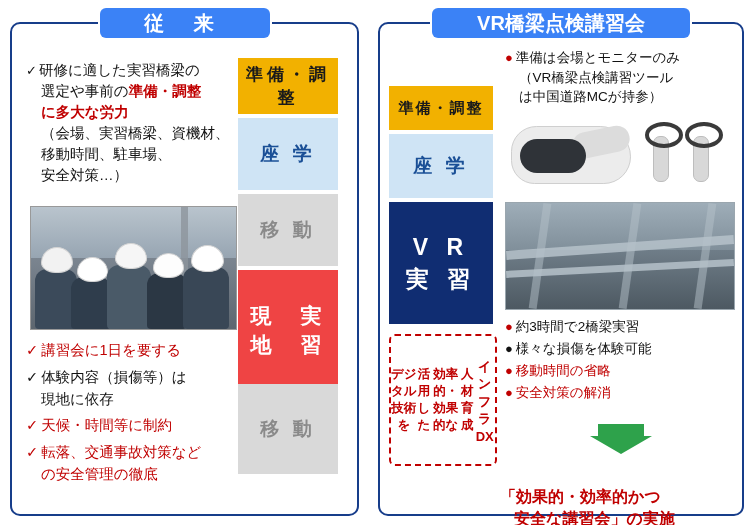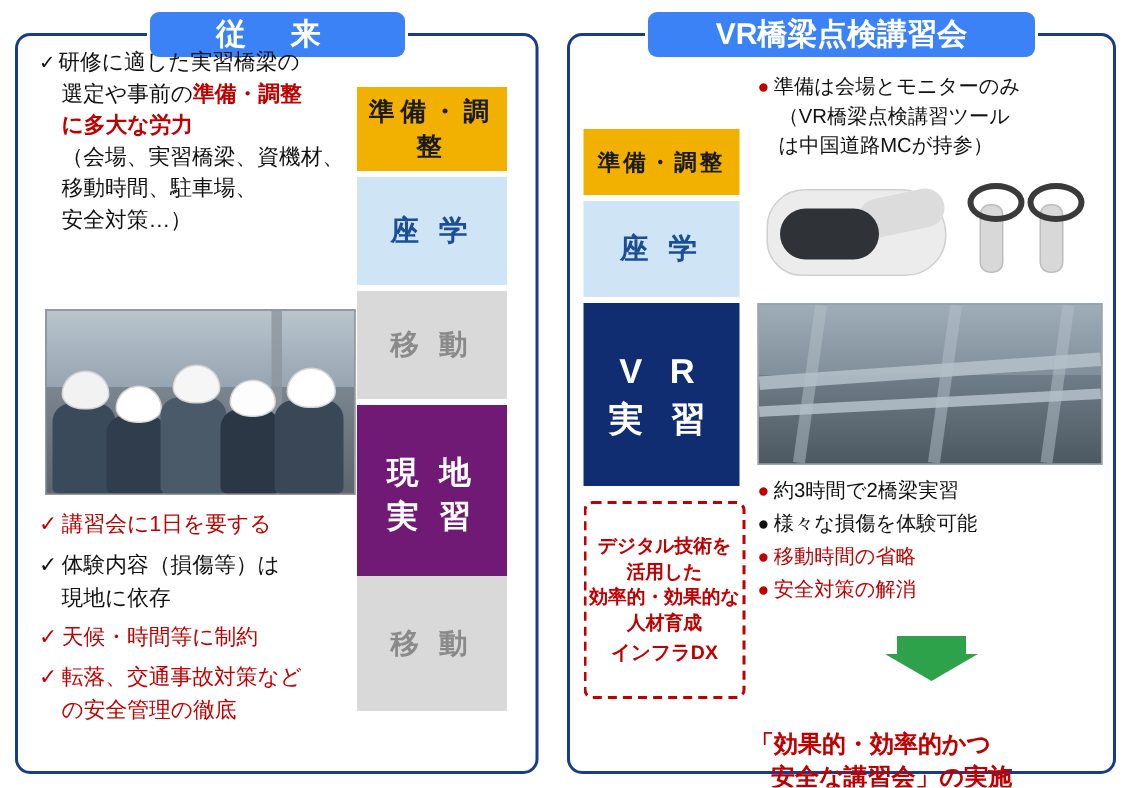--- a/index.html
+++ b/index.html
@@ -26,21 +26,21 @@
     text-align:center;
     letter-spacing:2px;
     line-height:30px;height:30px;
     box-shadow:0 0 0 2px #ffffff;
   }
   .panel.left .panel-title{left:88px;width:170px;font-size:20px;letter-spacing:12px;}
   .panel.right .panel-title{left:52px;width:258px;font-size:20px;letter-spacing:0px;}
 
   
   .lt-top{
-    position:absolute;left:14px;top:8px;width:212px;
+    position:absolute;left:14px;top:36px;width:212px;
     font-size:14.5px;line-height:1.45;color:#111;
   }
   .lt-top .chk{font-size:13px;margin-right:2px;}
   .hl{color:#c00000;font-weight:bold;}
   .indent{display:block;padding-left:15px;}
 
   
   .photo{
     position:absolute;left:18px;top:182px;width:205px;height:122px;
     border:1px solid #999;overflow:hidden;background:#6d7a86;
@@ -63,33 +63,33 @@
   .flowbox{
     position:absolute;text-align:center;font-weight:bold;color:#fff;
     display:flex;align-items:center;justify-content:center;
     letter-spacing:4px;
   }
   
   .lf{left:238px;width:100px;}
   .lf1{top:58px;height:56px;background:#f2b100;color:#1a1a1a;font-size:17px;}
   .lf2{top:118px;height:72px;background:#cfe4f5;color:#1a4f96;font-size:19px;}
   .lf3{top:194px;height:72px;background:#d9d9d9;color:#8a8a8a;font-size:19px;}
-  .lf4{top:270px;height:121px;background:#701a75;color:#fff;font-size:21px;line-height:1.35;flex-direction:column;}
+  .lf4{top:270px;height:121px;background:#ef4444;color:#fff;font-size:21px;line-height:1.35;flex-direction:row;}
   .lf5{top:384px;height:90px;background:#d9d9d9;color:#8a8a8a;font-size:19px;}
 
   
   .rf{left:389px;width:104px;}
   .rf1{top:86px;height:44px;background:#f2b100;color:#1a1a1a;font-size:15px;letter-spacing:2px;}
   .rf2{top:134px;height:64px;background:#cfe4f5;color:#1a4f96;font-size:19px;}
   .rf3{top:202px;height:122px;background:#102d72;color:#fff;font-size:23px;line-height:1.4;flex-direction:column;letter-spacing:6px;}
 
   .dxbox{
     position:absolute;left:389px;top:334px;width:104px;height:128px;
     border:2px dashed #c00000;border-radius:6px;
-    display:flex;flex-direction:column;align-items:center;justify-content:center;
+    display:flex;flex-direction:row;align-items:center;justify-content:center;
     color:#c00000;font-weight:bold;font-size:12.5px;line-height:1.35;text-align:center;
   }
   .dxbox .dxbig{font-size:13px;margin-top:3px;}
 
   
   .rt-top{
     position:absolute;left:505px;top:48px;width:228px;
     font-size:13.5px;line-height:1.45;color:#111;
   }
   .bullet-red{color:#c00000;font-size:13px;margin-right:3px;}

